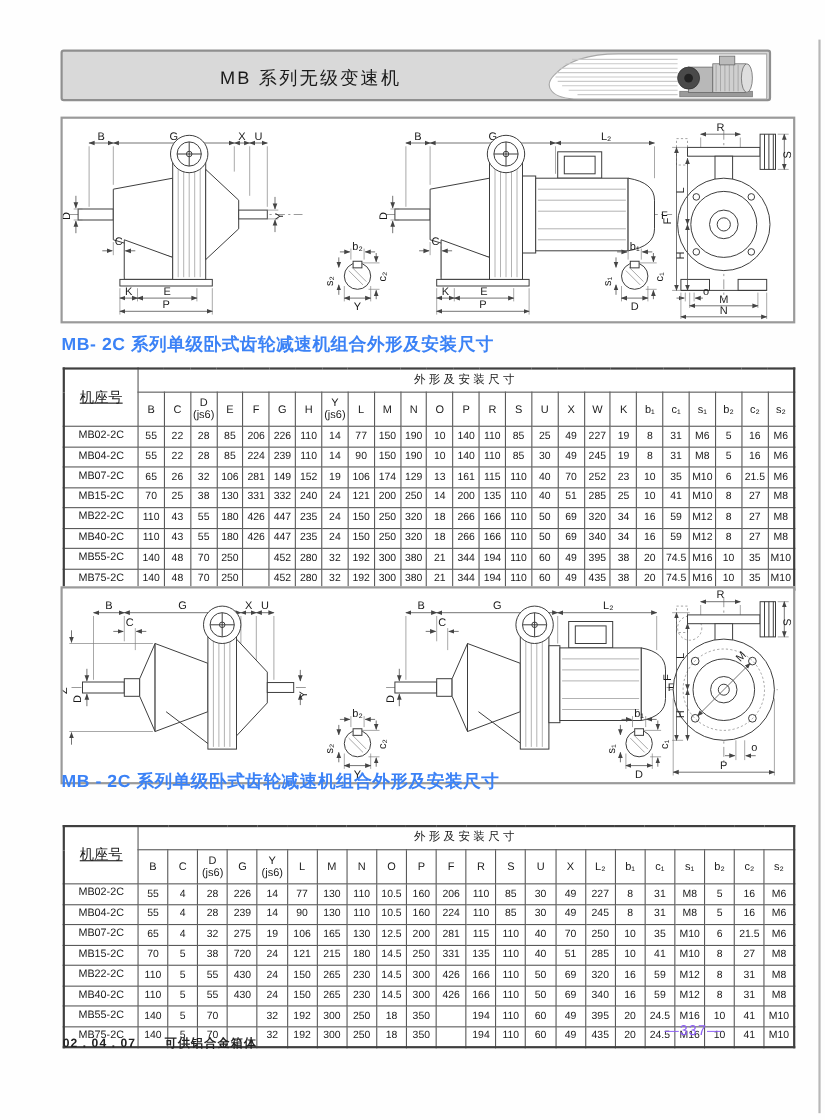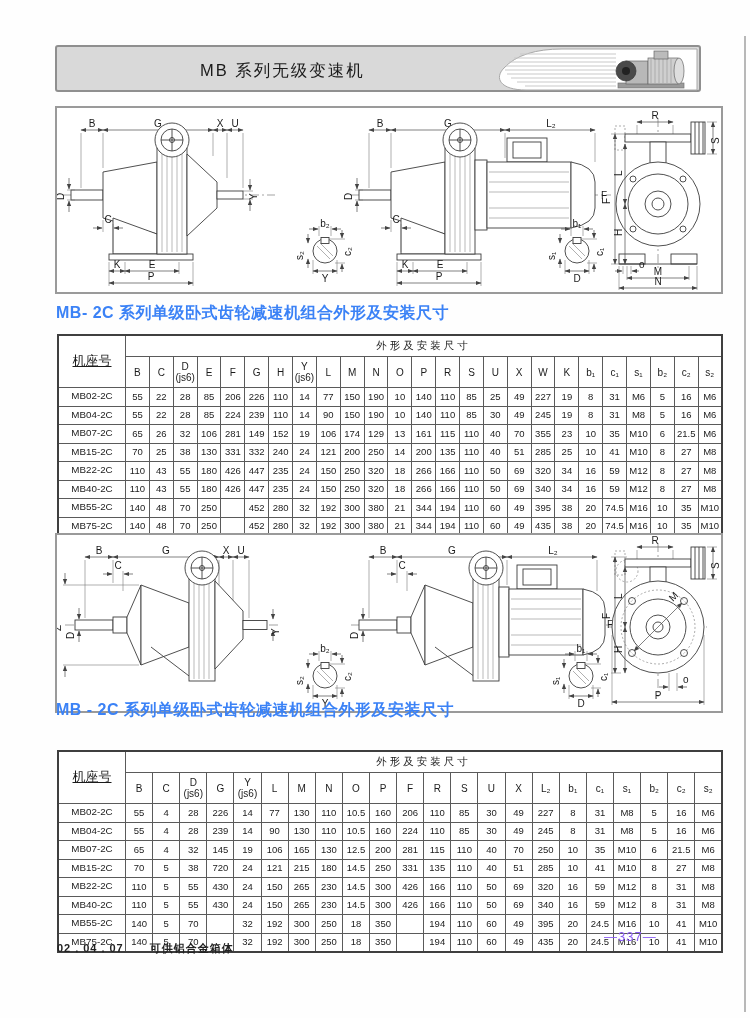--- a/index.html
+++ b/index.html
@@ -431,21 +431,21 @@
           <td>19</td>
           <td>106</td>
           <td>174</td>
           <td>129</td>
           <td>13</td>
           <td>161</td>
           <td>115</td>
           <td>110</td>
           <td>40</td>
           <td>70</td>
-          <td>355</td>
+          <td>252</td>
           <td>23</td>
           <td>10</td>
           <td>35</td>
           <td>M10</td>
           <td>6</td>
           <td>21.5</td>
           <td>M6</td>
         </tr>
         <tr>
           <td class="rl">MB15-2C</td>
@@ -880,21 +880,21 @@
           <td>M8</td>
           <td>5</td>
           <td>16</td>
           <td>M6</td>
         </tr>
         <tr>
           <td class="rl">MB07-2C</td>
           <td>65</td>
           <td>4</td>
           <td>32</td>
-          <td>145</td>
+          <td>275</td>
           <td>19</td>
           <td>106</td>
           <td>165</td>
           <td>130</td>
           <td>12.5</td>
           <td>200</td>
           <td>281</td>
           <td>115</td>
           <td>110</td>
           <td>40</td>

